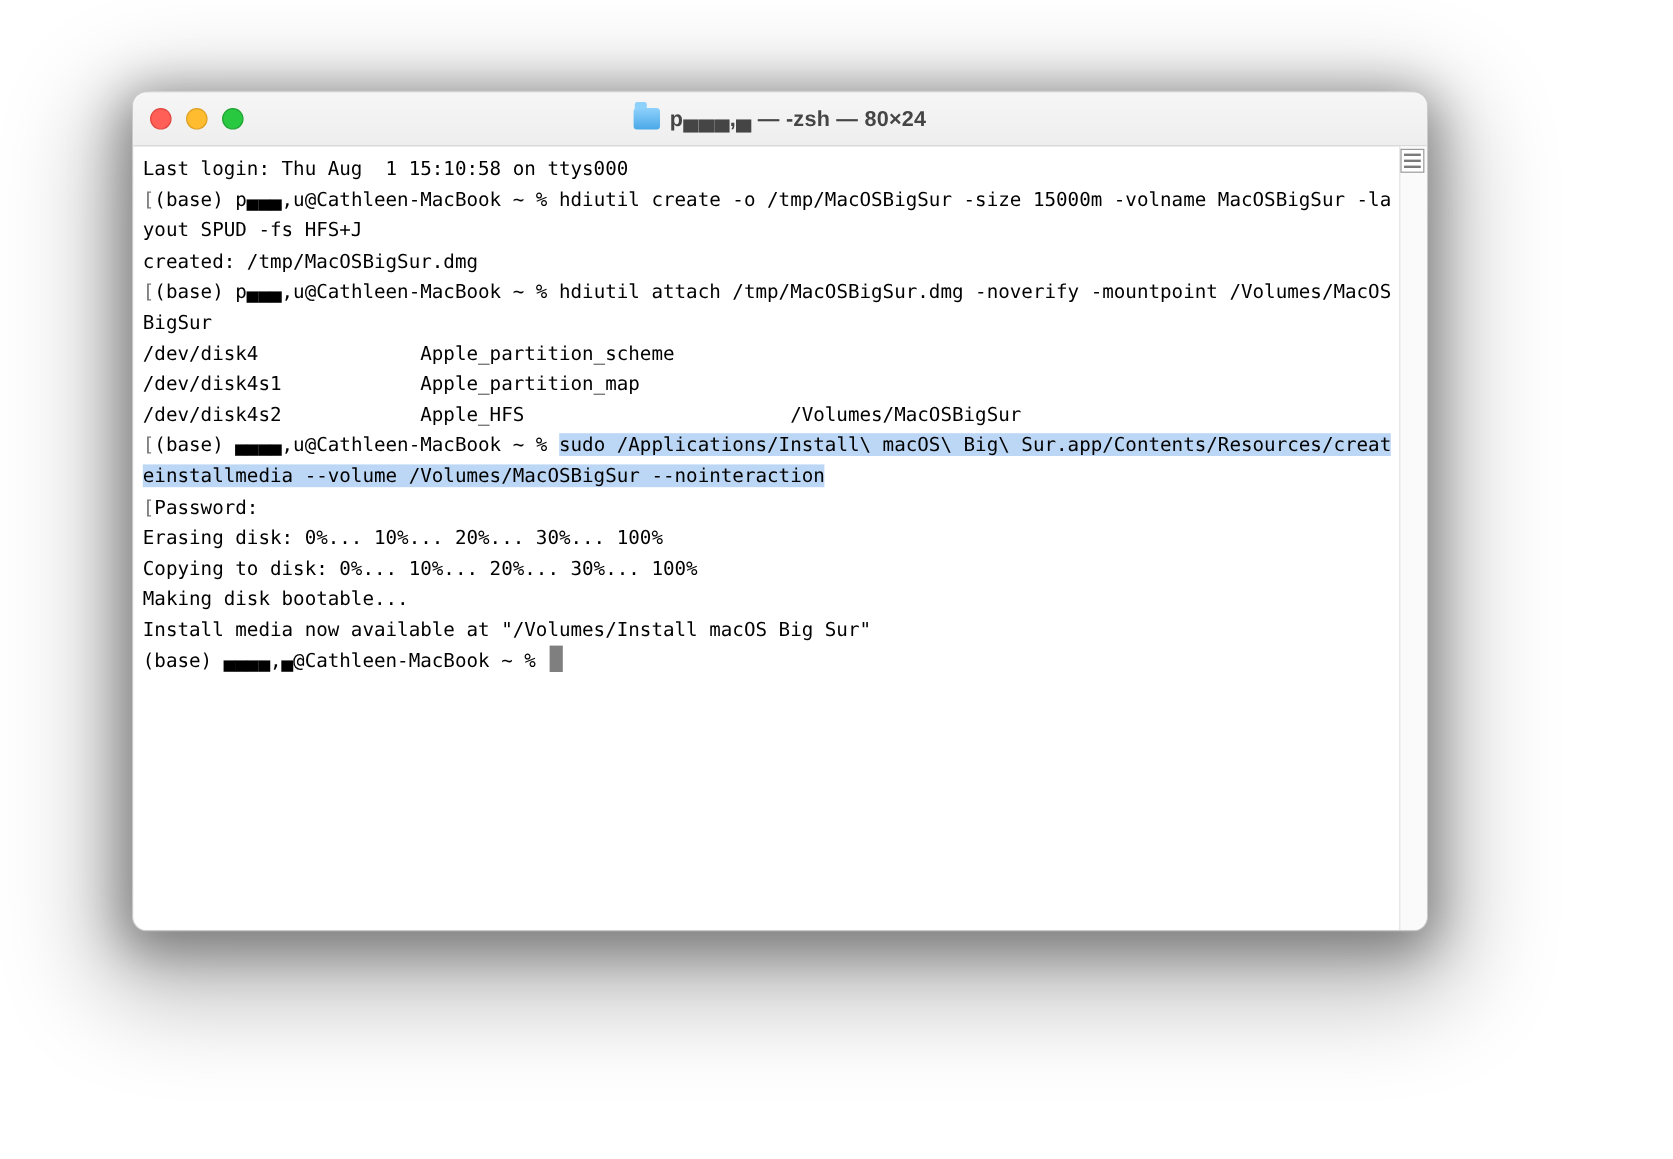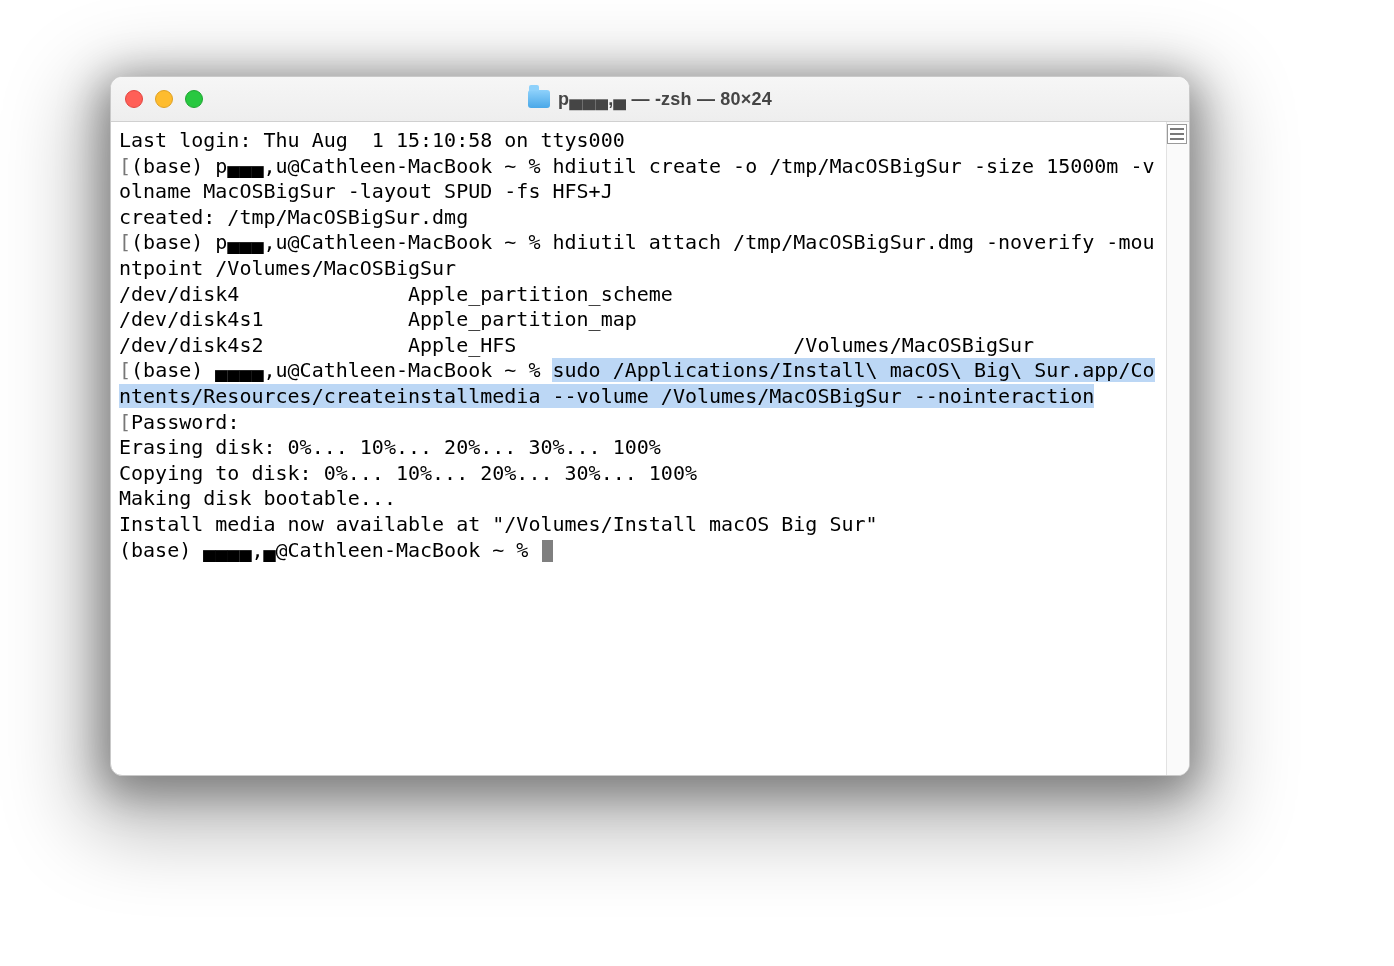--- a/index.html
+++ b/index.html
@@ -11,21 +11,21 @@
   .traffic{display:flex;gap:12px;align-items:center;}
   .tl{width:16px;height:16px;border-radius:50%;}
   .tl.red{background:#ff5f57;border:1px solid #e24640;}
   .tl.yellow{background:#febc2e;border:1px solid #dfa023;}
   .tl.green{background:#28c840;border:1px solid #1fa532;}
   .title-center{position:absolute;left:0;right:0;display:flex;justify-content:center;align-items:center;gap:8px;pointer-events:none;}
   .title-text{font-size:18px;font-weight:700;color:#454545;letter-spacing:.2px;}
   .folder-ic{width:22px;height:18px;background:linear-gradient(#8ed1fb,#4aa8e8);border-radius:3px;position:relative;}
   .folder-ic::before{content:"";position:absolute;left:1px;top:-5px;width:10px;height:6px;background:#8ed1fb;border-radius:2px 2px 0 0;}
   .content-wrap{position:relative;height:calc(100% - 44px);}
-  .terminal{position:absolute;left:0;right:22px;top:0;bottom:0;padding:6px 4px 17px 8px;font-family:"SF Mono",Menlo,Consolas,monospace;font-size:20px;line-height:25.6px;color:#000;white-space:pre-wrap;word-break:break-all;overflow:hidden;}
+  .terminal{position:absolute;left:0;right:22px;top:0;bottom:0;padding:6px 4px 17px 8px;font-family:"SF Mono",Menlo,Consolas,monospace;font-size:16px;line-height:25.6px;color:#000;white-space:pre-wrap;word-break:break-all;overflow:hidden;}
   .sel{background:#bcd7f5;}
   .bracket{color:#777;}
   .cursor{display:inline-block;width:11px;height:22px;background:#7f7f7f;vertical-align:text-bottom;margin-left:2px;}
   .scroll-gutter{position:absolute;right:0;top:0;width:22px;height:100%;background:#fafafa;border-left:1px solid #e2e2e2;}
   .scroll-handle{position:absolute;right:2px;top:2px;width:18px;height:18px;border:1px solid #9a9a9a;background:#fff;display:flex;align-items:center;justify-content:center;}
   .scroll-handle::before,.scroll-handle::after{content:"";position:absolute;background:#7a7a7a;}
   .scroll-handle::before{width:14px;height:2px;}
   .scroll-handle::after{width:14px;height:2px;transform:translateY(5px);}
   .scroll-handle .bar3{position:absolute;width:14px;height:2px;background:#7a7a7a;transform:translateY(-5px);}
 </style>

